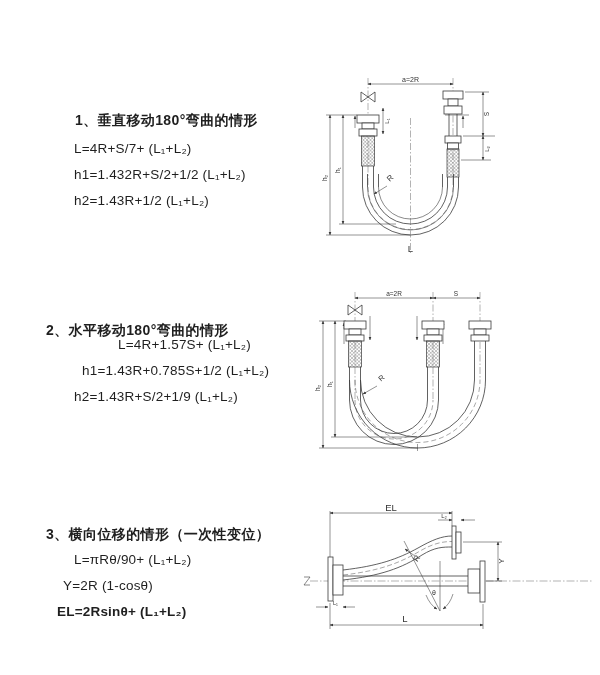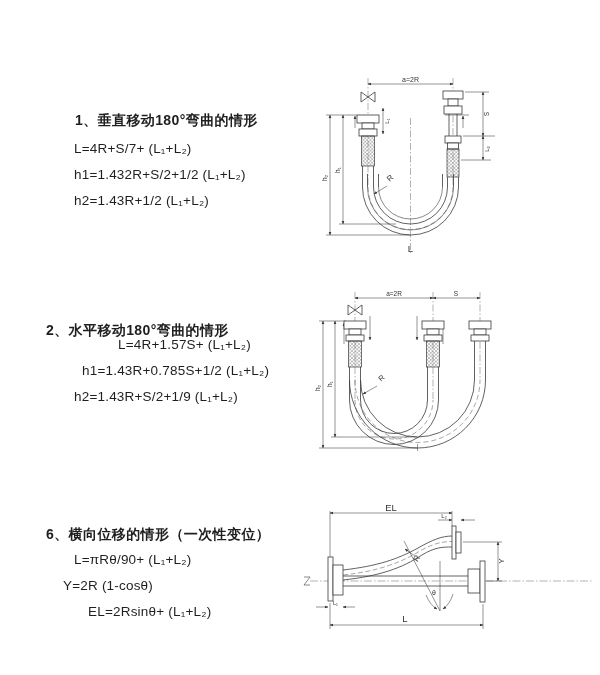--- a/index.html
+++ b/index.html
@@ -28,24 +28,24 @@
   </div>
 
   <div>
     <div class="abs heading" style="left:46px;top:322px;">2、水平移动180°弯曲的情形</div>
     <div class="abs formula" style="left:74px;top:337px;margin-left:44px;">L=4R+1.57S+ (L₁+L₂)</div>
     <div class="abs formula" style="left:74px;top:363px;padding-left:8px;">h1=1.43R+0.785S+1/2 (L₁+L₂)</div>
     <div class="abs formula" style="left:74px;top:389px;">h2=1.43R+S/2+1/9 (L₁+L₂)</div>
   </div>
 
   <div>
-    <div class="abs heading" style="left:46px;top:526px;">6、横向位移的情形（一次性变位）</div>
+    <div class="abs heading" style="left:46px;top:526px;">3、横向位移的情形（一次性变位）</div>
     <div class="abs formula" style="left:74px;top:552px;">L=πRθ/90+ (L₁+L₂)</div>
     <div class="abs formula" style="left:63px;top:578px;">Y=2R (1-cosθ)</div>
-    <div class="abs formula" style="left:88px;top:604px;">EL=2Rsinθ+ (L₁+L₂)</div>
+    <div class="abs formula" style="left:57px;top:604px;font-weight:bold;">EL=2Rsinθ+ (L₁+L₂)</div>
   </div>
 
   <svg class="abs" style="left:311px;top:70px;" width="278" height="186" viewBox="0 0 278 186">
     <defs>
       <marker id="ar1" viewBox="0 0 10 10" refX="9" refY="5" markerWidth="6.5" markerHeight="6.5" orient="auto-start-reverse">
         <path d="M0,1 L10,5 L0,9 z" fill="#3a3a3a"></path>
       </marker>
       <pattern id="hx1" width="3.5" height="3.5" patternUnits="userSpaceOnUse">
         <path d="M0,3.5 L3.5,0 M0,0 L3.5,3.5" stroke="#777" stroke-width="0.45"></path>
       </pattern>

